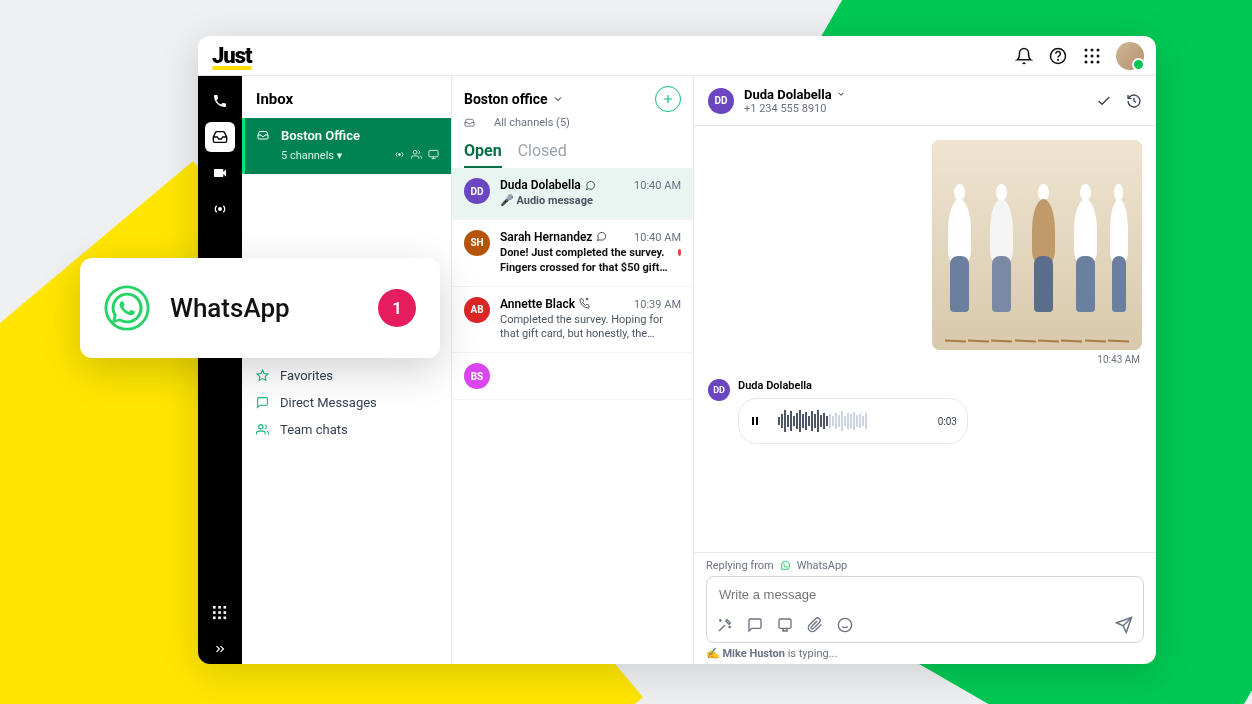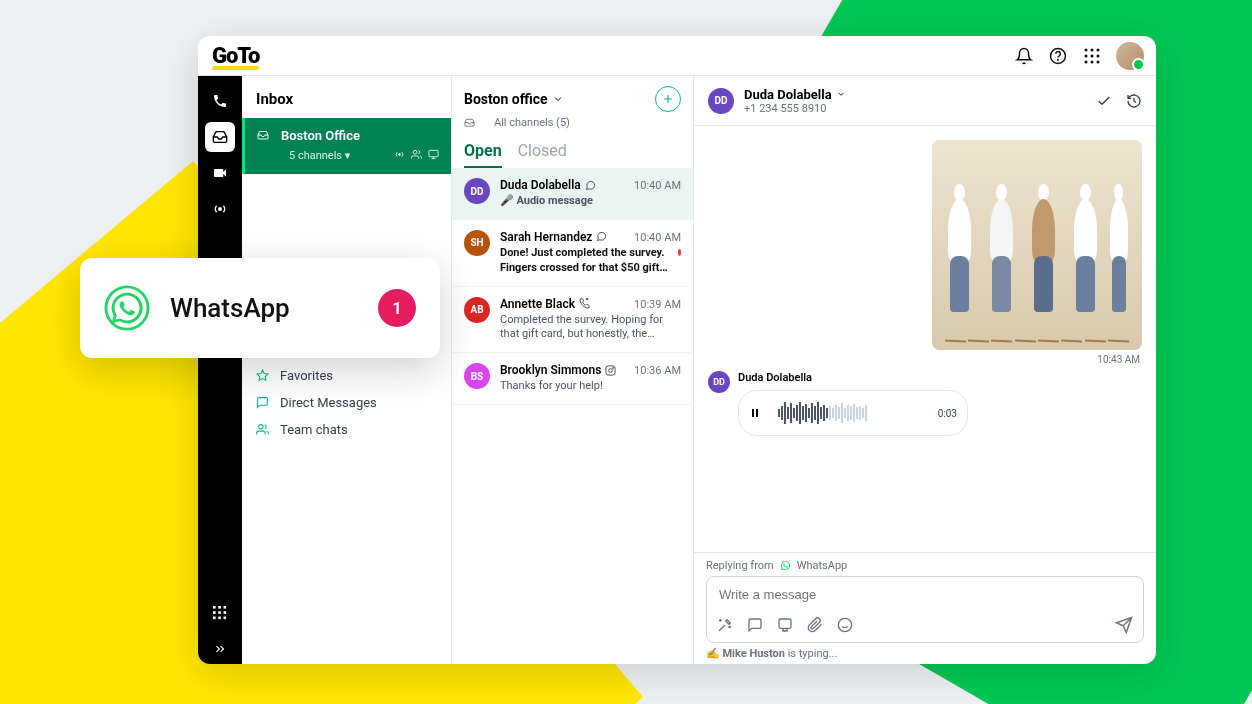--- a/index.html
+++ b/index.html
@@ -37,21 +37,21 @@
   .nav-item { width:30px; height:30px; display:flex; align-items:center; justify-content:center; color:#fff; border-radius:6px; cursor:pointer; }
   .nav-item.active { background:#fff; color:#000; }
 
   
   .sidebar { width: 210px; border-right:1px solid #e5e7eb; display:flex; flex-direction:column; flex-shrink:0; }
   .sidebar-header { padding: 14px 14px 10px; }
   .sidebar-title { font-size:15px; font-weight:700; }
   .create-btn { margin: 6px 12px 8px; background:#000; color:#fff; border:none; border-radius:6px; height:34px; display:flex; align-items:center; justify-content:center; gap:8px; font-size:13px; font-weight:600; cursor:pointer; }
   .sidebar-section { padding: 10px 12px; display:flex; gap:8px; align-items:flex-start; cursor:pointer; border-left:3px solid transparent; }
   .sidebar-section.active { background:#008254; color:#fff; border-left:3px solid #00e676; }
-  .sidebar-section.active .sec-sub { color:#d1fae5;margin-left:8px; }
+  .sidebar-section.active .sec-sub { color:#d1fae5; }
   .sec-icon { width:16px; text-align:center; font-size:12px; margin-top:1px; }
   .sec-body { flex:1; min-width:0; }
   .sec-title { font-size:13px; font-weight:600; }
   .sec-sub { font-size:11px; color:#6b7280; margin-top:2px; }
   .sec-badges { display:flex; gap:6px; font-size:10px; opacity:0.9; }
   .sidebar-links { padding: 10px 14px; display:flex; flex-direction:column; gap:12px; }
   .link-item { display:flex; align-items:center; gap:10px; font-size:13px; color:#374151; cursor:pointer; }
   .link-icon { width:14px; color:#6b7280; }
 
   
@@ -79,21 +79,21 @@
   .chat { flex:1; display:flex; flex-direction:column; min-width:0; }
   .chat-header { height:50px; display:flex; align-items:center; justify-content:space-between; padding:0 14px; border-bottom:1px solid #e5e7eb; }
   .chat-contact { display:flex; align-items:center; gap:10px; }
   .chat-contact .sub { font-size:11px; color:#6b7280; }
   .chat-contact .name { font-size:13px; font-weight:700; display:flex; align-items:center; gap:4px; }
   .chat-actions { display:flex; gap:14px; color:#374151; }
 
   .chat-body { flex:1; overflow:hidden; padding:6px 14px 0; display:flex; flex-direction:column; }
   .out-bubble { align-self:flex-end; max-width:320px; background:#d8f0e6; border-radius:10px; padding:8px 10px; font-size:12px; line-height:1.45; color:#1f2937; }
   .out-image { align-self:flex-end; width:210px; height:210px; border-radius:8px; margin-top:8px; overflow:hidden; position:relative; background:#e5d9c5; }
-  .msg-time { align-self:flex-end; font-size:10px; color:#6b7280; margin:4px 2px 2px 0; }
+  .msg-time { align-self:flex-end; font-size:10px; color:#6b7280; margin:4px 2px 10px 0; }
 
   .in-msg { display:flex; gap:8px; margin-top:4px; }
   .in-name { font-size:11px; font-weight:600; }
   .audio-box { margin-top:6px; background:#fff; border:1px solid #e5e7eb; border-radius:19px; padding:10px; display:flex; align-items:center; gap:17px; width:230px; }
   .wave { flex:1; height:24px; display:flex; align-items:center; gap:1px; }
   .wave span { width:2px; background:#4b5563; display:block; }
   .wave span.faded { background:#cbd5e1; }
   .audio-dur { font-size:10px; color:#374151; }
 
   .composer-area { border-top: 1px solid #e5e7eb; padding:6px 12px 4px; }
@@ -124,21 +124,21 @@
 </head>
 <body>
 
 <div class="bg-green"></div>
 <div class="bg-yellow"></div>
 
 <div class="app-window">
 
   <div class="topbar">
     <div class="logo">
-      <span class="mark">GoTo</span>
+      <span class="mark">Just</span>
     </div>
     <div class="topbar-right">
       <span class="top-icon">
         <svg width="18" height="18" viewBox="0 0 24 24" fill="none" stroke="currentColor" stroke-width="2">
             <path d="M18 8a6 6 0 0 0-12 0c0 7-3 9-3 9h18s-3-2-3-9"></path>
             <path d="M13.7 21a2 2 0 0 1-3.4 0"></path>
           </svg>
       </span>
       <span class="top-icon">
         <svg width="18" height="18" viewBox="0 0 24 24" fill="none" stroke="currentColor" stroke-width="2">
@@ -375,33 +375,20 @@
                   </svg></div>
                 <div class="c-time">10:39 AM</div>
               </div>
               <div class="c-row">
                 <div class="c-preview ">Completed the survey. Hoping for that gift card, but honestly, the experience...</div>
               </div>
             </div>
           </div>
           <div class="convo">
             <div class="c-avatar" style="background:#d946ef">BS</div>
-            <div class="c-body">
-              <div class="c-row">
-                <div class="c-name">Brooklyn Simmons <svg width="11" height="11" viewBox="0 0 24 24" fill="none" stroke="#374151" stroke-width="2">
-                    <rect x="2" y="2" width="20" height="20" rx="5"></rect>
-                    <circle cx="12" cy="12" r="4"></circle>
-                    <circle cx="17.5" cy="6.5" r="1" fill="#374151"></circle>
-                  </svg></div>
-                <div class="c-time">10:36 AM</div>
-              </div>
-              <div class="c-row">
-                <div class="c-preview ">Thanks for your help!</div>
-              </div>
-            </div>
           </div>
         </div>
     </div>
 
     <div class="chat">
       <div class="chat-header">
         <div class="chat-contact">
           <div class="c-avatar" style="background:#6b46c1;">DD</div>
           <div>
             <div class="name">

